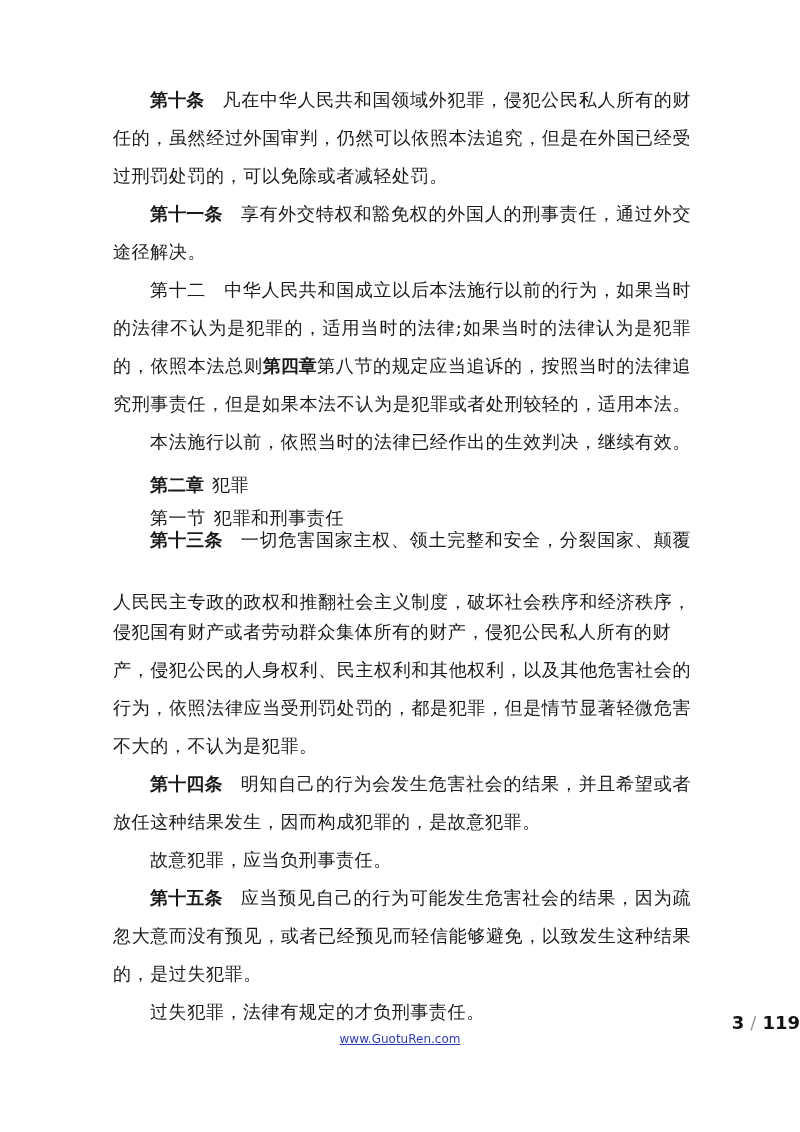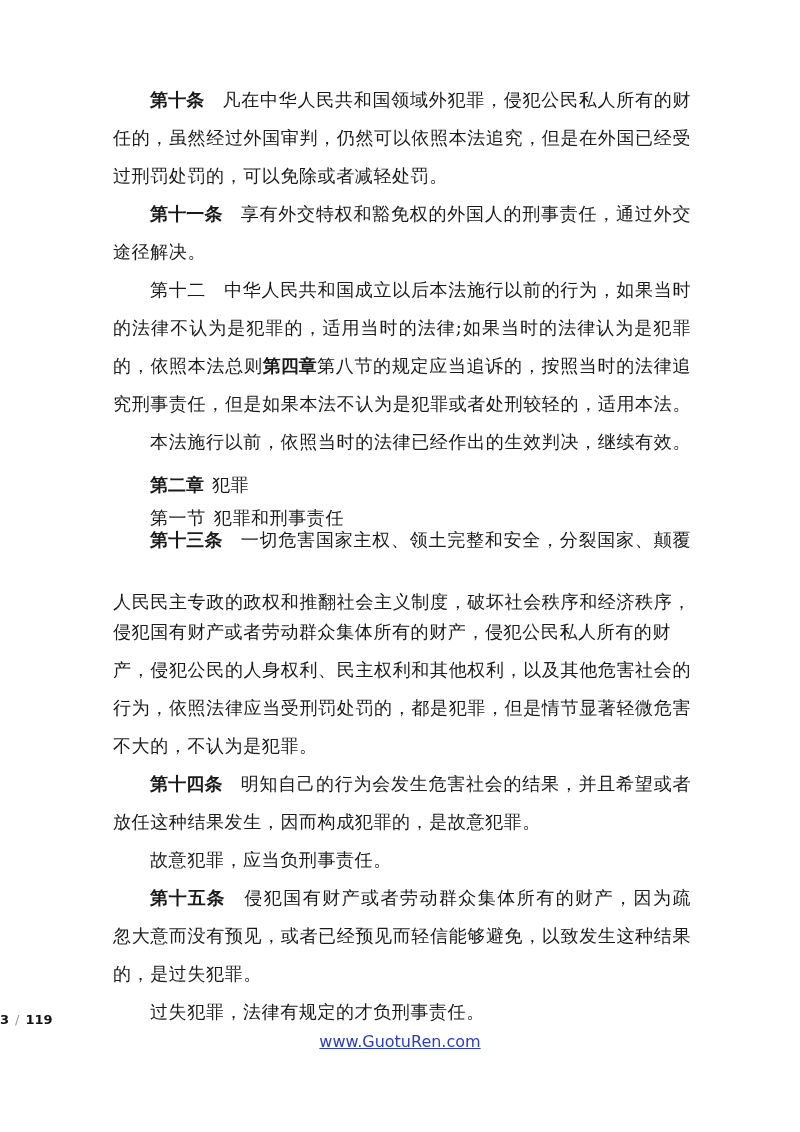--- a/index.html
+++ b/index.html
@@ -7,25 +7,25 @@
          font-family: "DejaVu Serif", "Liberation Serif", serif; color: #1a1a1a; }
   .page { position: absolute; left: 113px; top: 88px; width: 578px; }
   .line { position: absolute; left: 0; white-space: nowrap; font-size: 18px;
           height: 24px; line-height: 24px; letter-spacing: 0.6px; }
   .indent { left: 37px; }
   .b { font-family: Liberation Mono, monospace; font-weight: bold; letter-spacing: 0; }
   .gap { display: inline-block; width: 18px; }
   .sgap { display: inline-block; width: 8px; }
   .just { width: 578px; text-align-last: justify; text-align: justify; }
   .just.indent { width: 541px; }
-  .footer-page { position: absolute; top: 1012px; left: 0; width: 800px; text-align: left;
-                 font-family: "DejaVu Sans", "Liberation Sans", sans-serif; font-size: 13px; font-weight: bold; color: #111; }
+  .footer-page { position: absolute; top: 1012px; left: 0; width: 800px; text-align: right;
+                 font-family: "DejaVu Sans", "Liberation Sans", sans-serif; font-size: 18px; font-weight: bold; color: #111; }
   .footer-page .sep { font-weight: normal; color: #999; margin: 0 6px; }
   .footer-link { position: absolute; top: 1032px; left: 0; width: 800px; text-align: center;
-                 font-family: "DejaVu Sans", "Liberation Sans", sans-serif; font-size: 16px; }
+                 font-family: "DejaVu Sans", "Liberation Sans", sans-serif; font-size: 12px; }
   .footer-link a { color: #2b3cc4; text-decoration: underline; }
 </style>
 </head>
 <body>
 
 <div class="page">
 
   <div class="line indent just" style="top:0px"><span class="b">第十条</span><span class="gap"></span><span>凡在中华人民共和国领域外犯罪，侵犯公民私人所有的财</span></div>
   <div class="line just" style="top:38px">任的，虽然经过外国审判，仍然可以依照本法追究，但是在外国已经受</div>
   <div class="line" style="top:76px">过刑罚处罚的，可以免除或者减轻处罚。</div>
@@ -48,20 +48,20 @@
   <div class="line just" style="top:502px">人民民主专政的政权和推翻社会主义制度，破坏社会秩序和经济秩序，</div>
   <div class="line" style="top:532px">侵犯国有财产或者劳动群众集体所有的财产，侵犯公民私人所有的财</div>
   <div class="line just" style="top:570px">产，侵犯公民的人身权利、民主权利和其他权利，以及其他危害社会的</div>
   <div class="line just" style="top:608px">行为，依照法律应当受刑罚处罚的，都是犯罪，但是情节显著轻微危害</div>
   <div class="line" style="top:646px">不大的，不认为是犯罪。</div>
 
   <div class="line indent just" style="top:684px"><span class="b">第十四条</span><span class="gap"></span><span>明知自己的行为会发生危害社会的结果，并且希望或者</span></div>
   <div class="line" style="top:722px">放任这种结果发生，因而构成犯罪的，是故意犯罪。</div>
   <div class="line indent" style="top:760px">故意犯罪，应当负刑事责任。</div>
 
-  <div class="line indent just" style="top:798px"><span class="b">第十五条</span><span class="gap"></span><span>侵犯国有财产或者劳动群众集体所有的财产，因为疏</span></div>
+  <div class="line indent just" style="top:798px"><span class="b">第十五条</span><span class="gap"></span><span>应当预见自己的行为可能发生危害社会的结果，因为疏</span></div>
   <div class="line just" style="top:836px">忽大意而没有预见，或者已经预见而轻信能够避免，以致发生这种结果</div>
   <div class="line" style="top:874px">的，是过失犯罪。</div>
   <div class="line indent" style="top:912px">过失犯罪，法律有规定的才负刑事责任。</div>
 </div>
 
 <div class="footer-page"><span>3</span><span class="sep">/</span><span>119</span></div>
 <div class="footer-link"><a>www.GuotuRen.com</a></div>
 
 </body></html>

